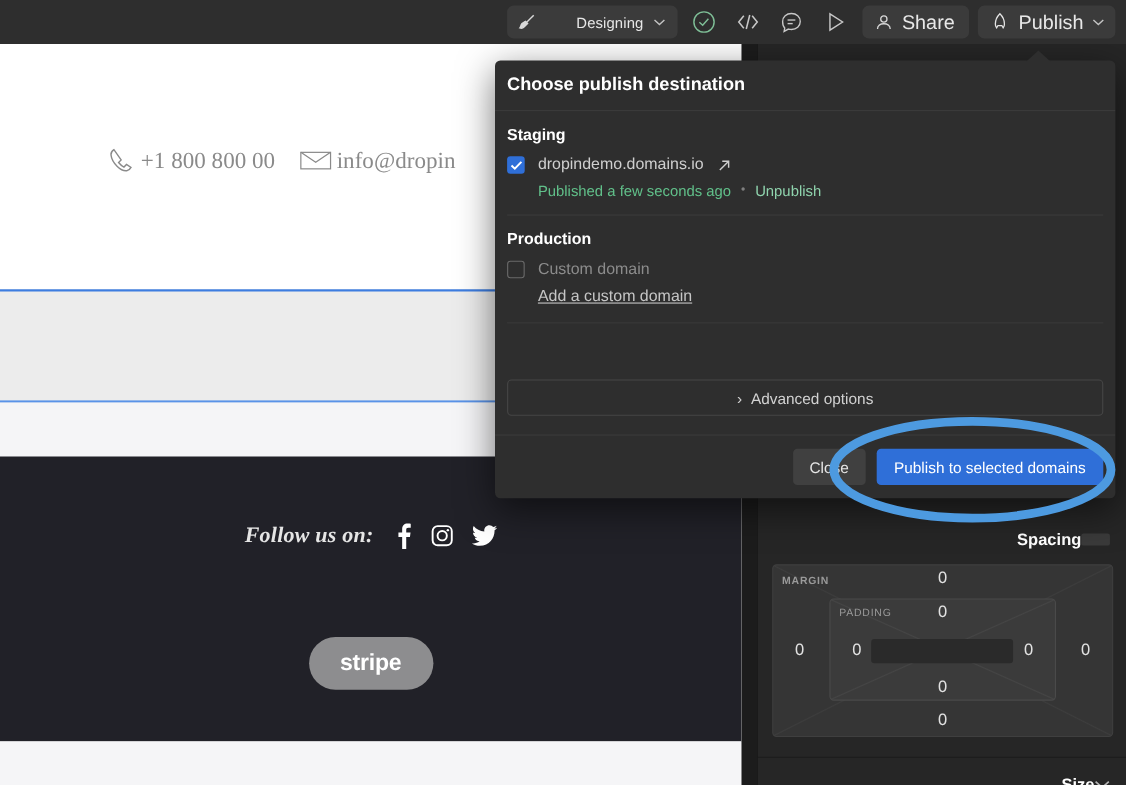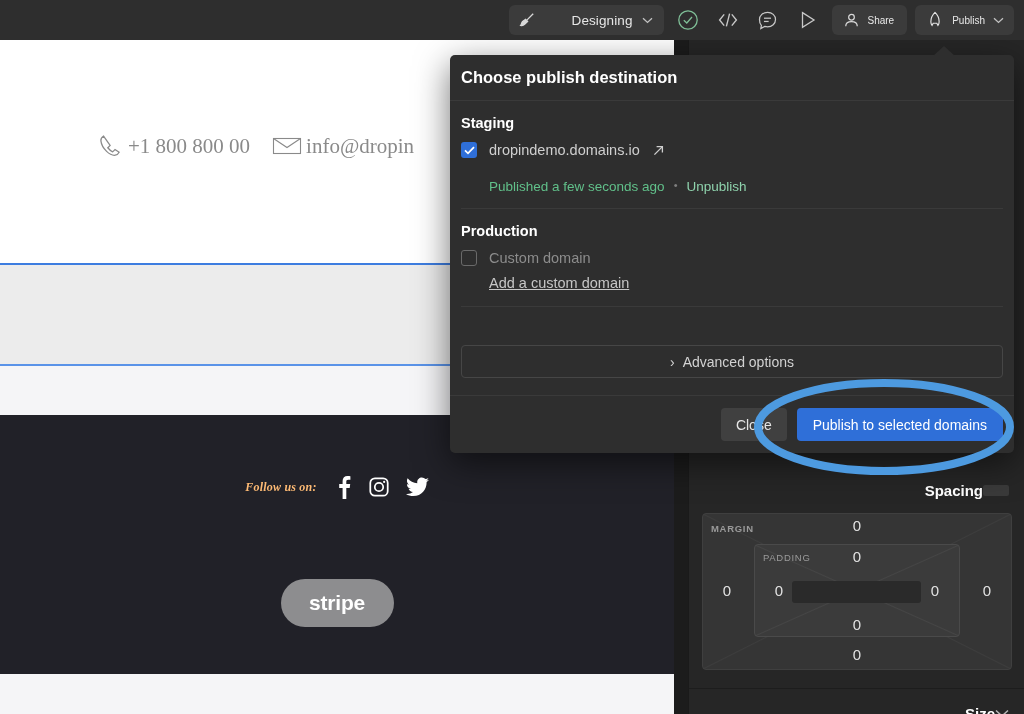--- a/index.html
+++ b/index.html
@@ -33,21 +33,21 @@
 
   .icon-btn {
     width: 32px; height: 30px;
     display: flex; align-items: center; justify-content: center;
     border-radius: 5px;
   }
   .pill-btn {
     display: flex; align-items: center; gap: 8px;
     height: 30px; padding: 0 13px 0 11px;
     background: #3b3b3b; border-radius: 6px;
-    color: #e8e8e8; font-size: 10px;
+    color: #e8e8e8; font-size: 18px;
   }
   .pill-btn.publish { padding-right: 10px; }
   svg { display: block; }
 
   
   .canvas {
     position: absolute; top: 40px; left: 0;
     width: 674px; height: 674px;
     background: #f5f5f7;
     overflow: hidden;
@@ -85,21 +85,21 @@
     background: #212128;
   }
   .follow-row {
     position: absolute; top: 60px; left: 0; width: 674px;
     display: flex; align-items: center; justify-content: center;
     gap: 18px;
   }
   .follow-label {
     font-family: "Liberation Serif", serif;
     font-style: italic; font-weight: bold;
-    font-size: 12px; color: #fdba74;
+    font-size: 20px; color: #e5e5e5;
     letter-spacing: .2px;
   }
   .social { display: flex; align-items: center; gap: 16px; }
   .stripe-pill {
     position: absolute; top: 164px; left: 0; width: 674px;
     display: flex; justify-content: center;
   }
   .stripe-pill .pill {
     width: 113px; height: 48px; border-radius: 24px;
     background: #8d8d8f;
@@ -211,21 +211,21 @@
   .checkbox {
     width: 16px; height: 16px; border-radius: 3px;
     background: #2f6fd8; display: flex; align-items: center; justify-content: center;
     flex: 0 0 auto;
   }
   .checkbox.empty { background: transparent; border: 1px solid #6a6a6a; }
   .domain-name { color: #cfcfcf; font-size: 14.5px; }
   .domain-name.muted { color: #8c8c8c; }
   .status-row {
     display: flex; align-items: flex-start; gap: 9px;
-    padding-left: 28px; margin-top: 21px;
+    padding-left: 28px; margin-top: 8px;
     font-size: 13.5px;
   }
   .status-text { color: #61c08a; }
   .dot { color: #7f7f7f; font-size: 11px; }
   .unpublish { color: #8fd3ad; }
   .link-add {
     display: inline-block; margin-top: 9px; margin-left: 28px;
     color: #c6c6c6; font-size: 14.5px; text-decoration: underline;
   }
   .dlg-sep { height: 1px; background: #3a3a3a; margin-top: 14px; }

